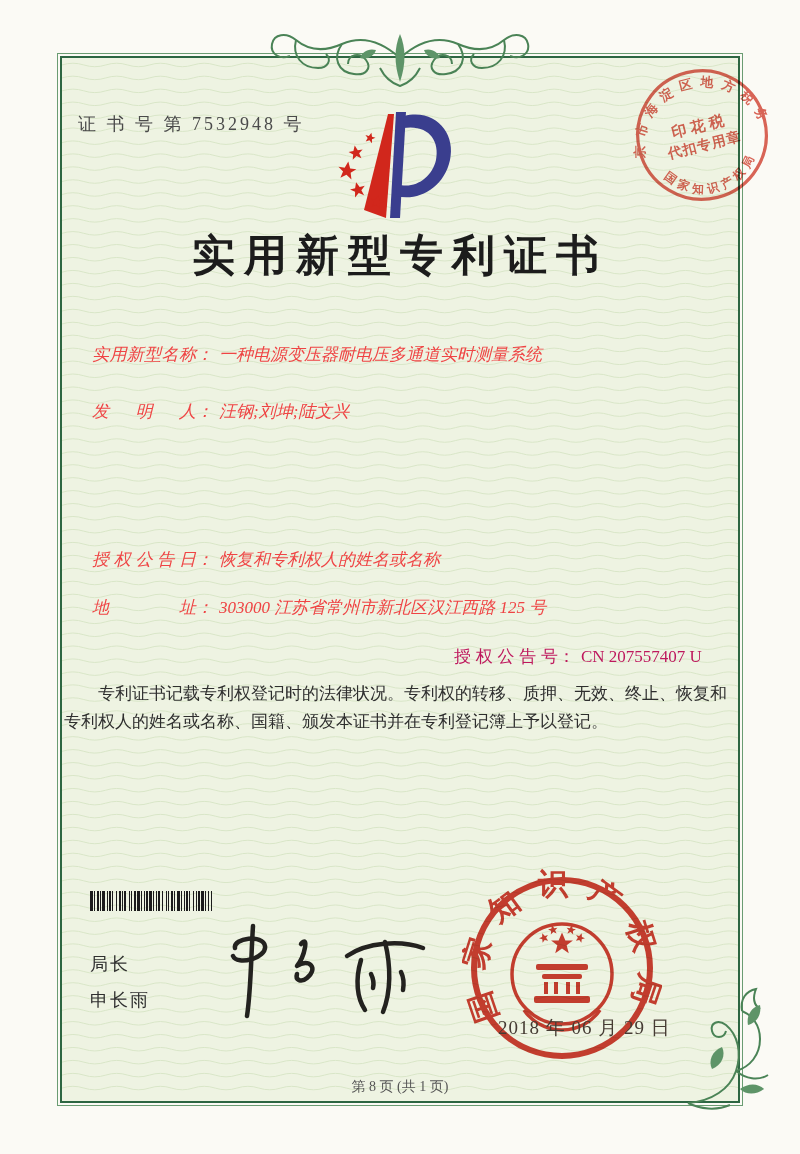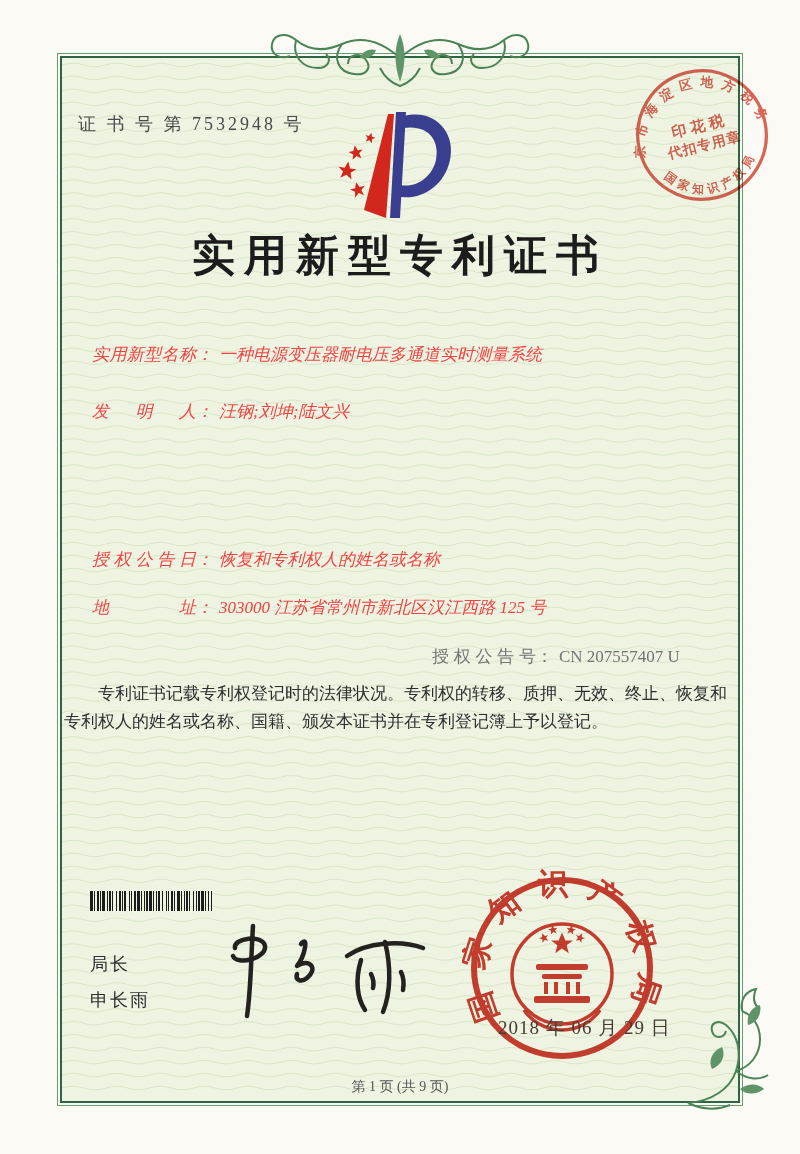--- a/index.html
+++ b/index.html
@@ -18,21 +18,21 @@
 
   
   .cert-no{left:78px;top:112px;font-size:18px;letter-spacing:3px;color:#4a4a4a;}
   .logo{left:330px;top:108px;width:130px;height:112px;}
   .title{left:0;top:227px;width:800px;text-align:center;font-size:43px;
          letter-spacing:9px;color:#1c1c1c;font-weight:600;}
   .frow{position:absolute;left:92px;font-size:17px;color:#ef4444;white-space:nowrap;font-style:italic;}
   .flabel{display:inline-block;width:104px;text-align:justify;text-align-last:justify;
           vertical-align:top;}
   .fcolon{display:inline-block;margin-right:6px;}
-  .frow-right{position:absolute;left:432px;font-size:17px;color:#737373;white-space:nowrap;}
+  .frow-right{position:absolute;left:454px;font-size:17px;color:#be185d;white-space:nowrap;}
 
   
   .body-text{left:64px;top:680px;width:676px;font-size:17px;line-height:1.62;color:#2e2e2e;}
   .body-text p{margin:0;text-indent:2em;}
 
   
   .barcode{left:90px;top:891px;height:20px;display:inline-flex;align-items:stretch;}
   .barcode i{display:block;height:100%;}
 
   
@@ -359,15 +359,15 @@
     <text font-size="12" letter-spacing="7">
       <textPath href="#stampArcTop" startOffset="50%" text-anchor="middle">北京市海淀区地方税务局</textPath>
     </text>
     <text x="70" y="66" font-size="14" letter-spacing="4" text-anchor="middle">印花税</text>
     <text x="70" y="84" font-size="13" letter-spacing="1" text-anchor="middle">代扣专用章</text>
     <text font-size="11" letter-spacing="4">
       <textPath href="#stampArcBottom" startOffset="50%" text-anchor="middle">国家知识产权局</textPath>
     </text>
   </svg>
 
-  <div class="abs footer">第 1 页 (共 9 页)</div>
+  <div class="abs footer">第 8 页 (共 1 页)</div>
 
 </div>
 
 </body></html>

